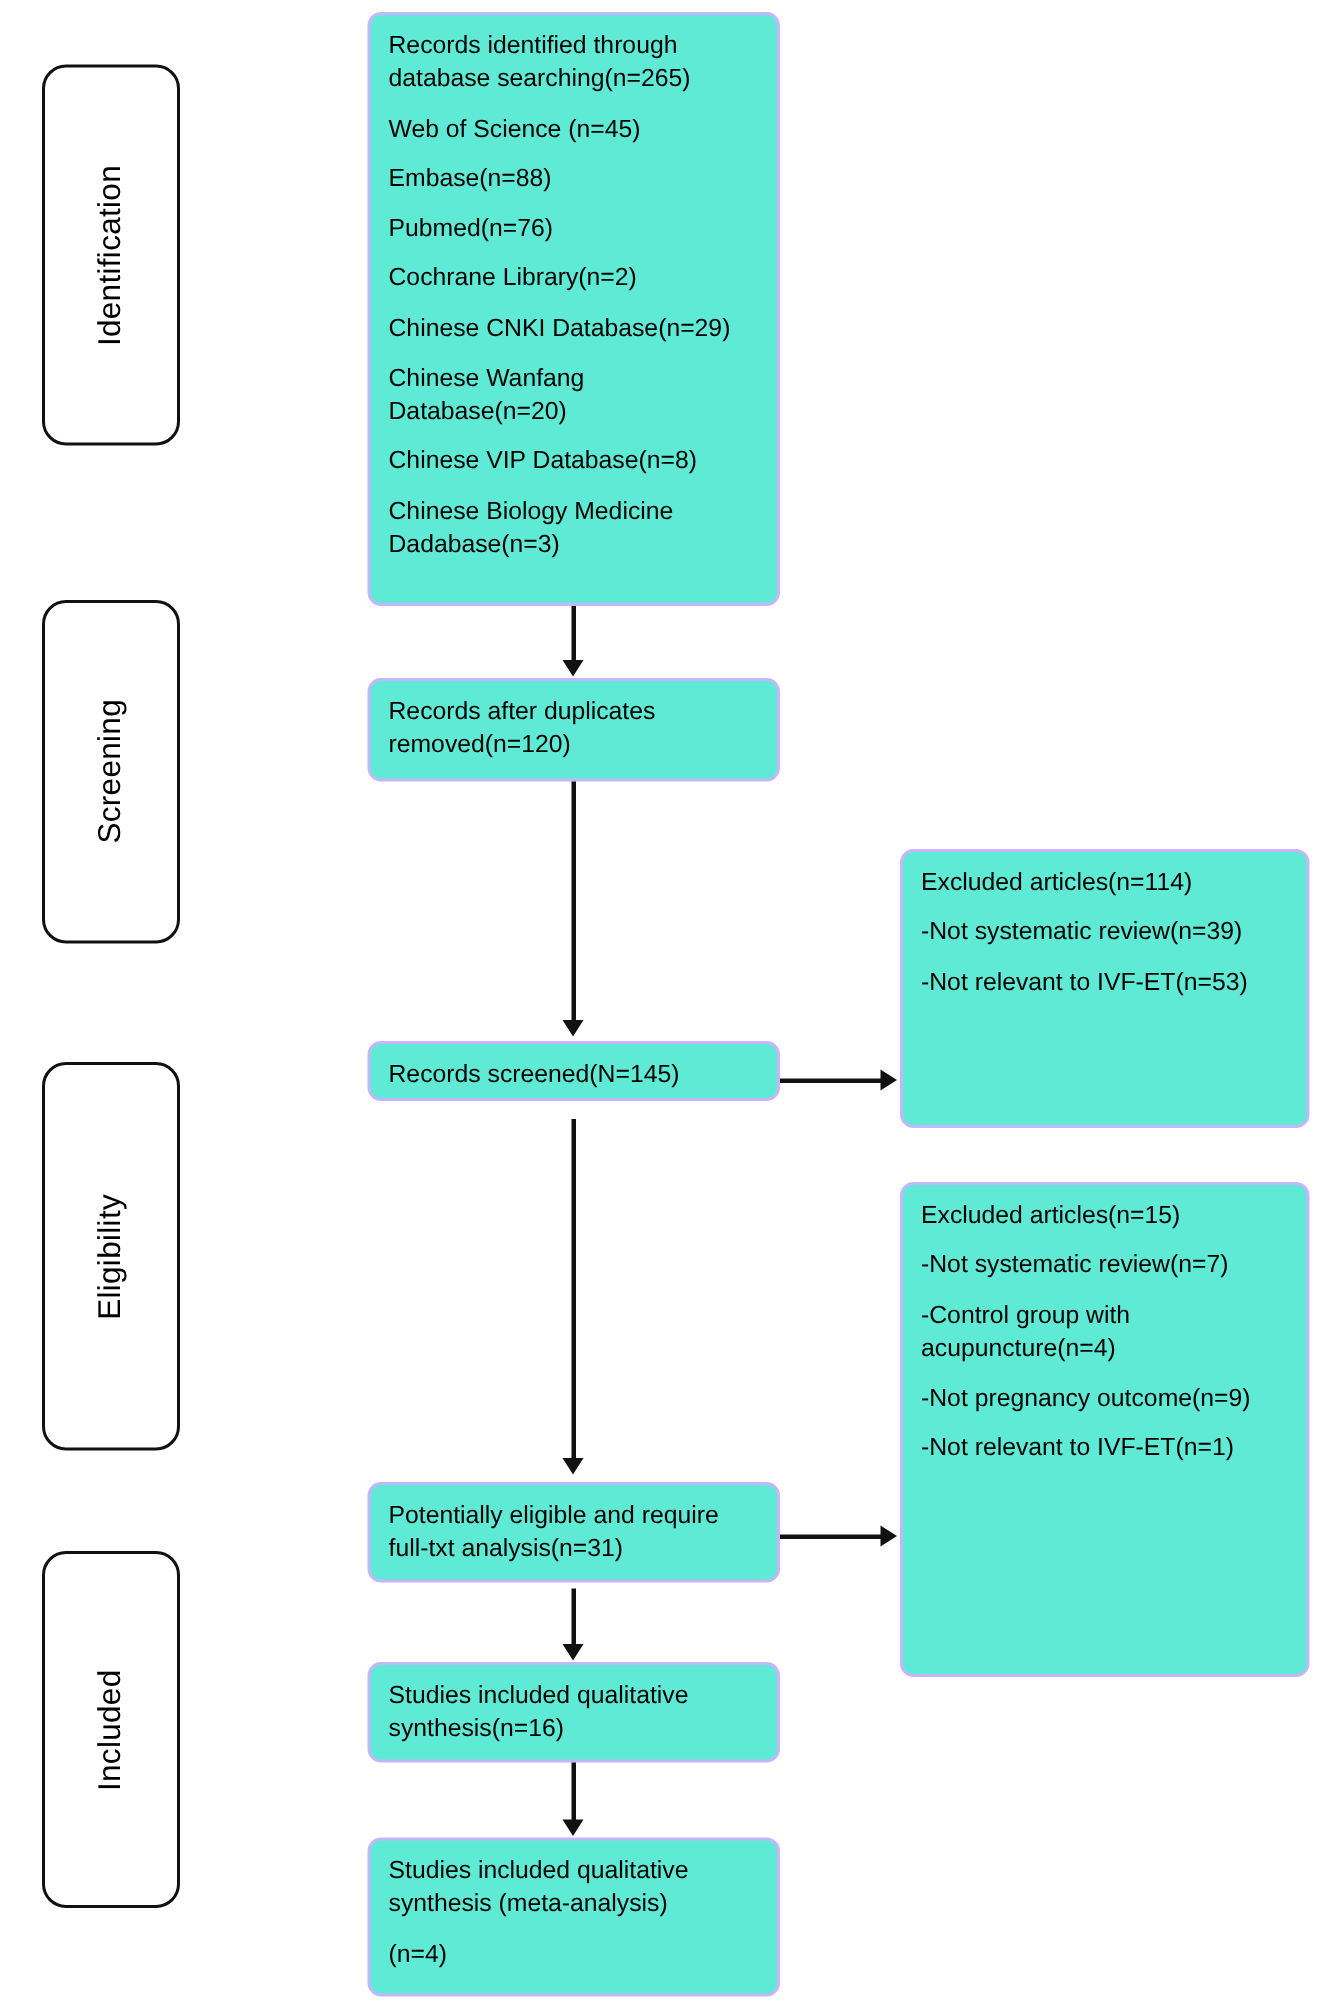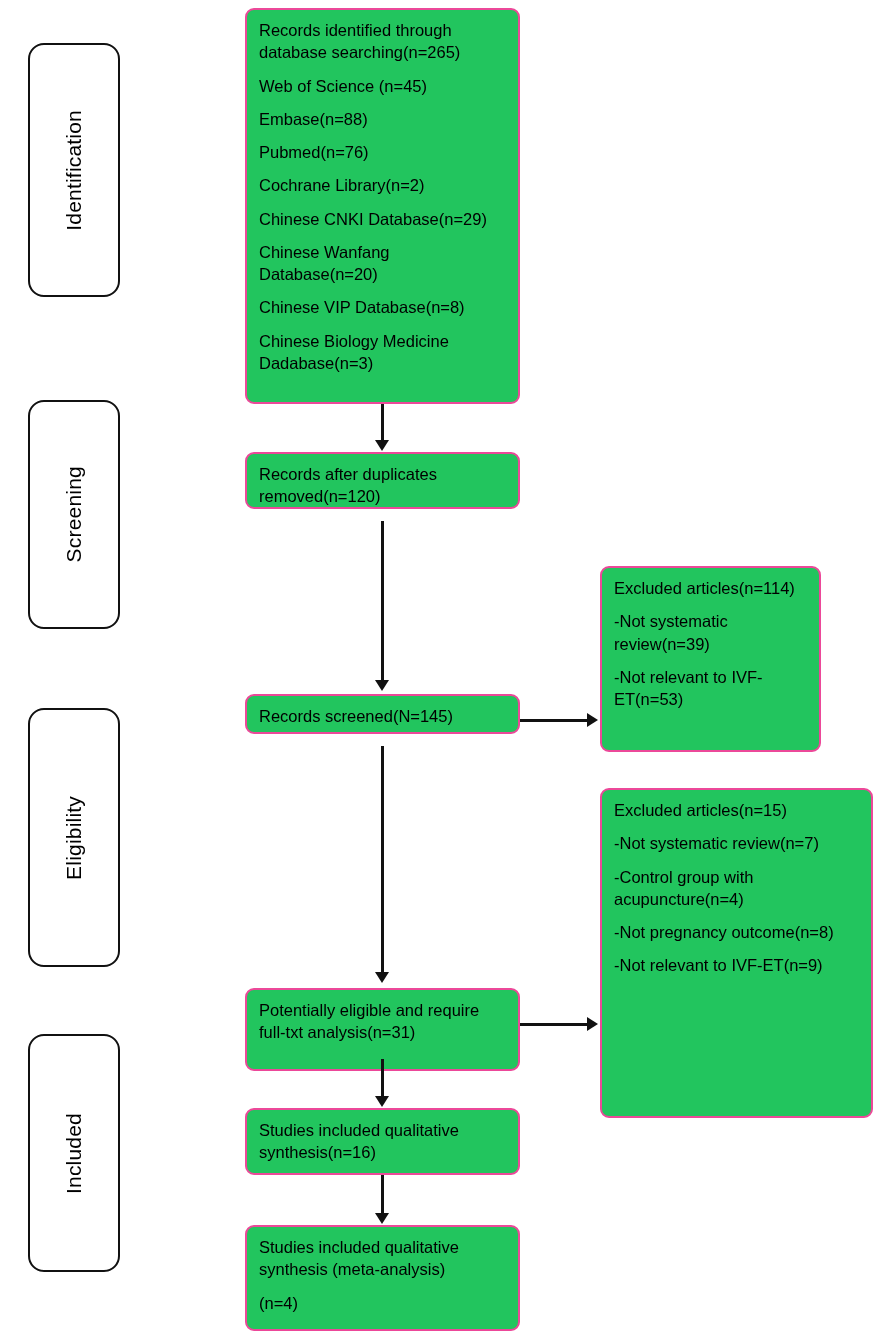--- a/index.html
+++ b/index.html
@@ -31,23 +31,23 @@
     transform: rotate(180deg);
     font-size: 21px;
     letter-spacing: 0.2px;
     color: #000000;
     white-space: nowrap;
   }
 
   
   .flow-box {
     position: absolute;
-    border: 2px solid #ec4899;
+    border: 2px solid #c4b5fd;
     border-radius: 9px;
-    background: #22c55e;
+    background: #5eead4;
     box-sizing: border-box;
     padding: 9px 10px 9px 12px;
   }
   .flow-line {
     font-size: 16.5px;
     line-height: 1.35;
     color: #000000;
     margin: 0 0 11px 0;
     white-space: pre-line;
   }
@@ -111,39 +111,39 @@
     <p class="flow-line">Chinese Wanfang
 Database(n=20)</p>
     <p class="flow-line">Chinese VIP Database(n=8)</p>
     <p class="flow-line">Chinese Biology Medicine
 Dadabase(n=3)</p>
   </div>
 
   <div class="v-line" style="left:381px; top:404px; height:38px;"></div>
   <div class="arrow-down" style="left:375px; top:440px;"></div>
 
-  <div class="flow-box" style="left:245px; top:452px; width:275px; height:57px;">
+  <div class="flow-box" style="left:245px; top:452px; width:275px; height:69px;">
     <p class="flow-line">Records after duplicates
 removed(n=120)</p>
   </div>
 
   <div class="v-line" style="left:381px; top:521px; height:160px;"></div>
   <div class="arrow-down" style="left:375px; top:680px;"></div>
 
   <div class="flow-box" style="left:245px; top:694px; width:275px; height:40px;">
     <p class="flow-line">Records screened(N=145)</p>
   </div>
 
   <div class="h-line" style="left:520px; top:719px; width:68px;"></div>
   <div class="arrow-right" style="left:587px; top:713px;"></div>
 
   <div class="v-line" style="left:381px; top:746px; height:227px;"></div>
   <div class="arrow-down" style="left:375px; top:972px;"></div>
 
-  <div class="flow-box" style="left:245px; top:988px; width:275px; height:83px;">
+  <div class="flow-box" style="left:245px; top:988px; width:275px; height:67px;">
     <p class="flow-line">Potentially eligible and require
 full-txt analysis(n=31)</p>
   </div>
 
   <div class="h-line" style="left:520px; top:1023px; width:68px;"></div>
   <div class="arrow-right" style="left:587px; top:1017px;"></div>
 
   <div class="v-line" style="left:381px; top:1059px; height:38px;"></div>
   <div class="arrow-down" style="left:375px; top:1096px;"></div>
 
@@ -154,28 +154,28 @@
 
   <div class="v-line" style="left:381px; top:1175px; height:39px;"></div>
   <div class="arrow-down" style="left:375px; top:1213px;"></div>
 
   <div class="flow-box" style="left:245px; top:1225px; width:275px; height:106px;">
     <p class="flow-line">Studies included qualitative
 synthesis (meta-analysis)</p>
     <p class="flow-line">(n=4)</p>
   </div>
 
-  <div class="flow-box" style="left:600px; top:566px; width:221px; height:186px;">
+  <div class="flow-box" style="left:600px; top:566px; width:273px; height:186px;">
     <p class="flow-line">Excluded articles(n=114)</p>
     <p class="flow-line">-Not systematic review(n=39)</p>
     <p class="flow-line">-Not relevant to IVF-ET(n=53)</p>
   </div>
 
   <div class="flow-box" style="left:600px; top:788px; width:273px; height:330px;">
     <p class="flow-line">Excluded articles(n=15)</p>
     <p class="flow-line">-Not systematic review(n=7)</p>
     <p class="flow-line">-Control group with
 acupuncture(n=4)</p>
-    <p class="flow-line">-Not pregnancy outcome(n=8)</p>
-    <p class="flow-line">-Not relevant to IVF-ET(n=9)</p>
+    <p class="flow-line">-Not pregnancy outcome(n=9)</p>
+    <p class="flow-line">-Not relevant to IVF-ET(n=1)</p>
   </div>
 
 </div>
 
 </body></html>

